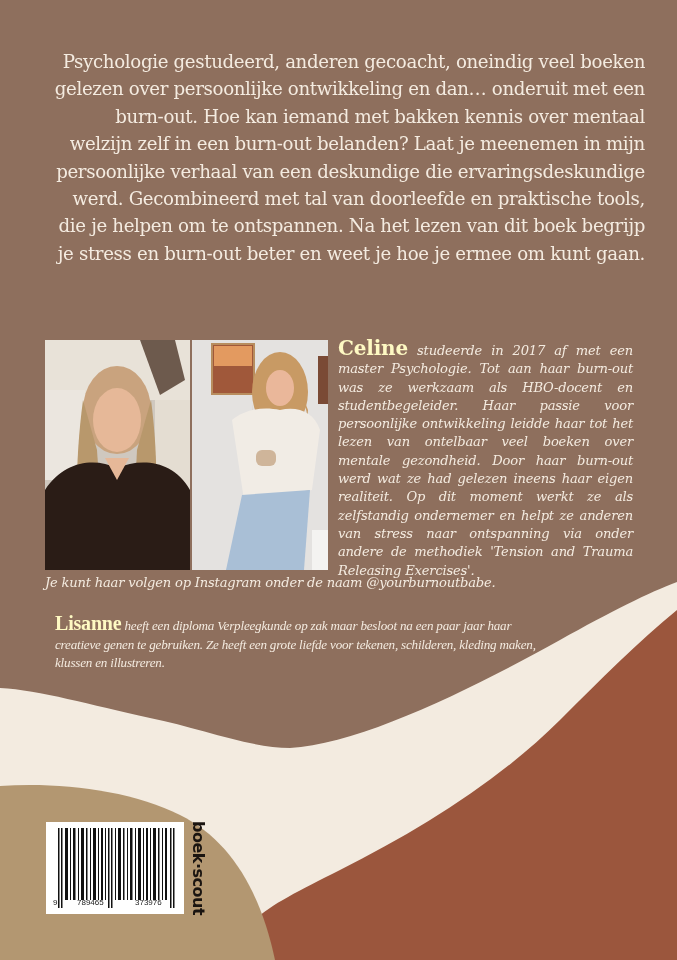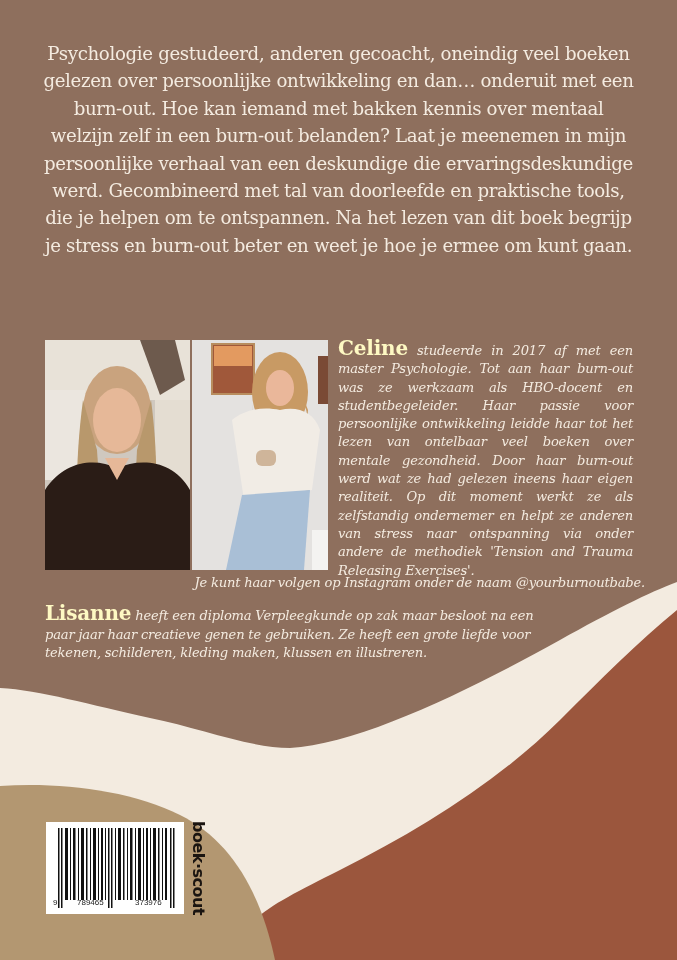--- a/index.html
+++ b/index.html
@@ -2,47 +2,47 @@
 <html><head>
 <meta charset="utf-8">
 <style>
   html, body { margin:0; padding:0; }
   body { width:677px; height:960px; position:relative; overflow:hidden; background:#8e6f5d; font-family:"DejaVu Serif","Liberation Serif",serif; }
   .cover { position:absolute; inset:0; width:677px; height:960px; }
   .shapes { position:absolute; left:0; top:0; width:677px; height:960px; }
   .blurb {
     position:absolute; left:40px; top:40px; width:597px;
     color:#f4ebe0; font-family:"DejaVu Serif",serif; font-size:18.2px;
-    line-height:27.4px; text-align:center; letter-spacing:-0.35px; margin:0;
+    line-height:27.4px; text-align:right; letter-spacing:-0.35px; margin:8px;
   }
   .photos { position:absolute; left:45px; top:340px; width:283px; height:230px; }
   .photo { position:absolute; top:0; height:230px; overflow:hidden; }
   .photo1 { left:0; width:145px; }
   .photo2 { left:147px; width:136px; }
   .photo svg { width:100%; height:100%; display:block; }
   .bio-celine {
     position:absolute; left:338px; top:339px; width:295px;
     color:#f4ebe0; font-family:"DejaVu Serif",serif; font-style:italic;
     font-size:13.1px; line-height:18.3px; text-align:justify; margin:0;
     letter-spacing:-0.2px;
   }
   .bio-name {
     font-style:normal; font-weight:bold; font-size:20px; letter-spacing:-0.2px;
     color:#fef9c3;
   }
   .bio-follow {
     position:absolute; left:45px; top:574px; width:600px;
     color:#f4ebe0; font-style:italic; font-size:13.1px; line-height:18px; margin:0;
     letter-spacing:-0.2px;
-    text-align:right;
   }
   .bio-lisanne {
     position:absolute; left:45px; top:604px; width:500px;
-    color:#f4ebe0; font-style:italic; font-size:13.1px; line-height:18.5px; margin:0;
+    color:#f4ebe0; font-style:italic; font-size:13.1px; line-height:18.5px; margin:10px;
     letter-spacing:-0.2px;
+    font-family:Liberation Serif, serif;
   }
   .barcode-box {
     position:absolute; left:46px; top:822px; width:138px; height:92px;
     background:#ffffff;
   }
   .barcode-box svg { display:block; }
   .barcode-digits {
     position:absolute; bottom:4px; left:0; width:138px; height:12px;
     font-family:"Liberation Sans","DejaVu Sans",sans-serif; font-size:8px; color:#222;
   }

